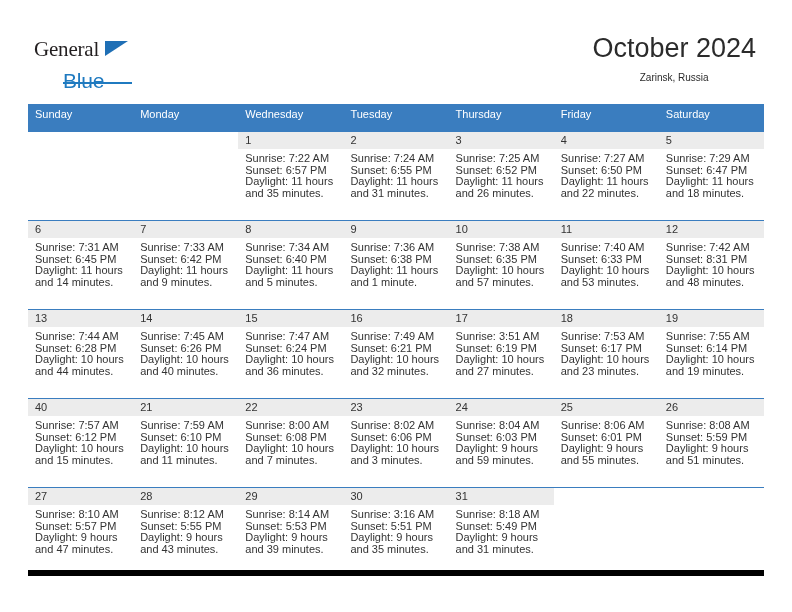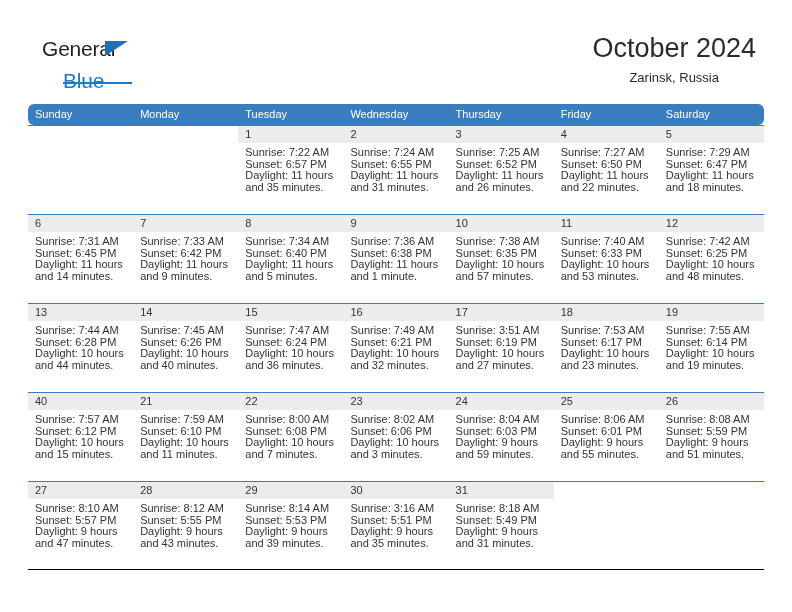--- a/index.html
+++ b/index.html
@@ -31,26 +31,27 @@
   }
   .logo {
     position: absolute;
     left: 34px;
     top: 38px;
     width: 130px;
     height: 48px;
   }
   .logo-general {
     position: absolute;
-    left: 8px;
+    left: 0;
     top: 0;
     font-size: 21px;
     letter-spacing: -0.2px;
     color: #231f20;
     line-height: 22px;
+    font-family: Liberation Serif, serif;
   }
   .logo-tri {
     position: absolute;
     left: 71px;
     top: 3px;
     width: 0;
     height: 0;
     border-left: 23px solid #1f6fb5;
     border-bottom: 15px solid transparent;
   }
@@ -79,59 +80,58 @@
     text-align: center;
   }
   .cal-title {
     font-size: 27px;
     color: #2b2b2b;
     line-height: 32px;
     font-weight: normal;
     margin: 0;
   }
   .cal-sub {
-    font-size: 13px;
+    font-size: 10px;
     color: #2b2b2b;
     line-height: 20px;
     margin: 4px 0 0 0;
   }
 
   
   .calendar {
     position: absolute;
     left: 28px;
     top: 104px;
     width: 736px;
   }
   .weekdays {
     display: flex;
     background: #3a7dbf;
-    height: 21px;
-    border-radius: 6px;
+    height: 27px;
   }
   .weekday {
     flex: 1 1 0;
     color: #ffffff;
     font-size: 11px;
     line-height: 21px;
     padding-left: 7px;
     box-sizing: border-box;
     white-space: nowrap;
   }
   .week {
     display: flex;
     border-top: 1px solid #3a7dbf;
     height: 89px;
     box-sizing: border-box;
   }
   .week:first-of-type {
     border-top: none;
   }
   .week-last {
-    border-bottom: 1px solid #000000;
+    border-bottom: 6px solid #000000;
   }
   .day {
     flex: 1 1 0;
     width: 105.14px;
     box-sizing: border-box;
     position: relative;
     background: #ffffff;
   }
   .day-num {
     height: 17px;
@@ -171,22 +171,22 @@
     <div class="title-wrap">
       <h1 class="cal-title">October 2024</h1>
       <p class="cal-sub">Zarinsk, Russia</p>
     </div>
   </div>
 
   <div class="calendar">
     <div class="weekdays">
       <div class="weekday">Sunday</div>
       <div class="weekday">Monday</div>
+      <div class="weekday">Wednesday</div>
       <div class="weekday">Tuesday</div>
-      <div class="weekday">Wednesday</div>
       <div class="weekday">Thursday</div>
       <div class="weekday">Friday</div>
       <div class="weekday">Saturday</div>
     </div>
 
     <div class="week">
       <div class="day day-empty">
         <div class="day-num"></div>
         <div class="day-info">
           <div></div>
@@ -303,21 +303,21 @@
           <div>Sunrise: 7:40 AM</div>
           <div>Sunset: 6:33 PM</div>
           <div>Daylight: 10 hours</div>
           <div>and 53 minutes.</div>
         </div>
       </div>
       <div class="day">
         <div class="day-num">12</div>
         <div class="day-info">
           <div>Sunrise: 7:42 AM</div>
-          <div>Sunset: 6:25 PM</div>
+          <div>Sunset: 8:31 PM</div>
           <div>Daylight: 10 hours</div>
           <div>and 48 minutes.</div>
         </div>
       </div>
     </div>
 
     <div class="week">
       <div class="day">
         <div class="day-num">13</div>
         <div class="day-info">

